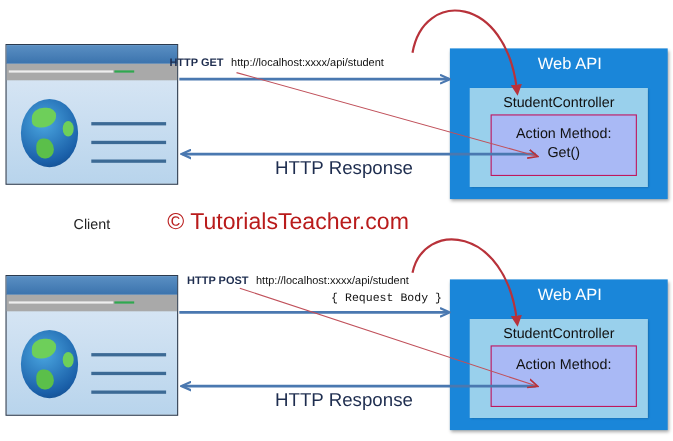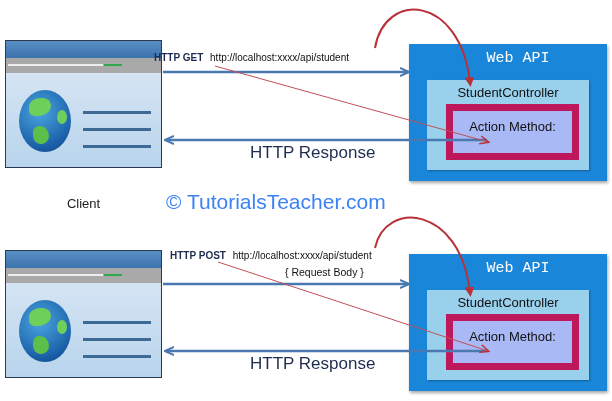--- a/index.html
+++ b/index.html
@@ -12,30 +12,30 @@
   .client .addrgreen { position:absolute; left:98px; top:6px; width:18px; height:2px; background:#2fa84f; }
   .client .globe { position:absolute; left:13px; top:49px; width:52px; height:62px; border-radius:50%;
     background:radial-gradient(circle at 40% 35%,#4aa6e0,#1a5fa8 70%,#0e3f7a); }
   .client .land1 { position:absolute; left:10px; top:8px; width:22px; height:18px; background:#6ecf5a; border-radius:50% 40% 60% 30%; }
   .client .land2 { position:absolute; left:14px; top:36px; width:16px; height:18px; background:#5bbf4a; border-radius:40% 60% 50% 50%; }
   .client .land3 { position:absolute; left:38px; top:20px; width:10px; height:14px; background:#6ecf5a; border-radius:50%; }
   .client .line { position:absolute; left:77px; width:68px; height:3px; background:#3c6a95; }
   .client-label { position:absolute; left:5px; width:157px; text-align:center; font-size:13px; color:#222; font-family:"Liberation Sans", sans-serif;margin-top:24px; }
   .req-label { position:absolute; left:154px; font-size:10px; color:#111; font-family:"Liberation Sans", sans-serif; white-space:nowrap; }
   .req-label b { color:#1e2d4f; margin-right:4px; }
-  .body-label { position:absolute; left:285px; font-size:10.5px; color:#111; font-family:Liberation Sans, sans-serif; }
+  .body-label { position:absolute; left:301px; font-size:10.5px; color:#111; font-family:Liberation Mono, monospace; }
   .resp-label { position:absolute; left:250px; font-size:17px; color:#1e2d4f; font-family:"Liberation Sans", sans-serif; }
   .webapi { position:absolute; left:409px; width:198px; height:137px; background:#1a86d9; box-shadow:1px 2px 3px rgba(0,0,0,0.35); }
-  .webapi-title { position:absolute; left:0; top:6px; width:100%; text-align:center; padding-left:20px; box-sizing:border-box; color:#fff; font-size:15px; font-family:Liberation Mono, monospace; }
+  .webapi-title { position:absolute; left:0; top:6px; width:100%; text-align:center; padding-left:20px; box-sizing:border-box; color:#fff; font-size:15px; font-family:Liberation Sans, sans-serif; }
   .ctrl { position:absolute; left:18px; top:36px; width:162px; height:90px; background:#99d0ec; box-shadow:1px 1px 2px rgba(0,0,0,0.3); }
   .ctrl-title { position:absolute; left:0; top:5px; width:100%; text-align:center; font-size:13px; color:#111; font-family:"Liberation Sans", sans-serif; }
-  .action { position:absolute; left:19px; top:24px; width:133px; height:56px; background:#a9b9f5; border:7px solid #be185d; box-sizing:border-box; }
+  .action { position:absolute; left:19px; top:24px; width:133px; height:56px; background:#a9b9f5; border:1px solid #be185d; box-sizing:border-box; }
   .action-title { position:absolute; left:0; top:8px; width:100%; text-align:center; font-size:13px; color:#111; font-family:"Liberation Sans", sans-serif; }
   .action-method { position:absolute; left:0; top:26px; width:100%; text-align:center; font-size:13px; color:#111; font-family:"Liberation Sans", sans-serif; }
-  .watermark { position:absolute; left:166px; top:190px; font-size:21px; color:#3b82f6; font-family:"Liberation Sans", sans-serif; }
+  .watermark { position:absolute; left:152px; top:190px; font-size:21px; color:#b91c1c; font-family:"Liberation Sans", sans-serif; }
   svg.overlay { position:absolute; left:0; top:0; width:612px; height:401px; pointer-events:none; }
 </style>
 </head>
 <body>
 
 <div class="client" style="top:40px;">
   <div class="titlebar"></div>
   <div class="addrbar">
     <div class="addrline"></div>
     <div class="addrgreen"></div>
@@ -56,20 +56,21 @@
   <span>http://localhost:xxxx/api/student</span>
 </div>
 <div class="resp-label" style="top:143px;">HTTP Response</div>
 
 <div class="webapi" style="top:44px;">
   <div class="webapi-title">Web API</div>
   <div class="ctrl">
     <div class="ctrl-title">StudentController</div>
     <div class="action">
       <div class="action-title">Action Method:</div>
+      <div class="action-method">Get()</div>
     </div>
   </div>
 </div>
 
 <div class="client" style="top:250px;">
   <div class="titlebar"></div>
   <div class="addrbar">
     <div class="addrline"></div>
     <div class="addrgreen"></div>
   </div>

